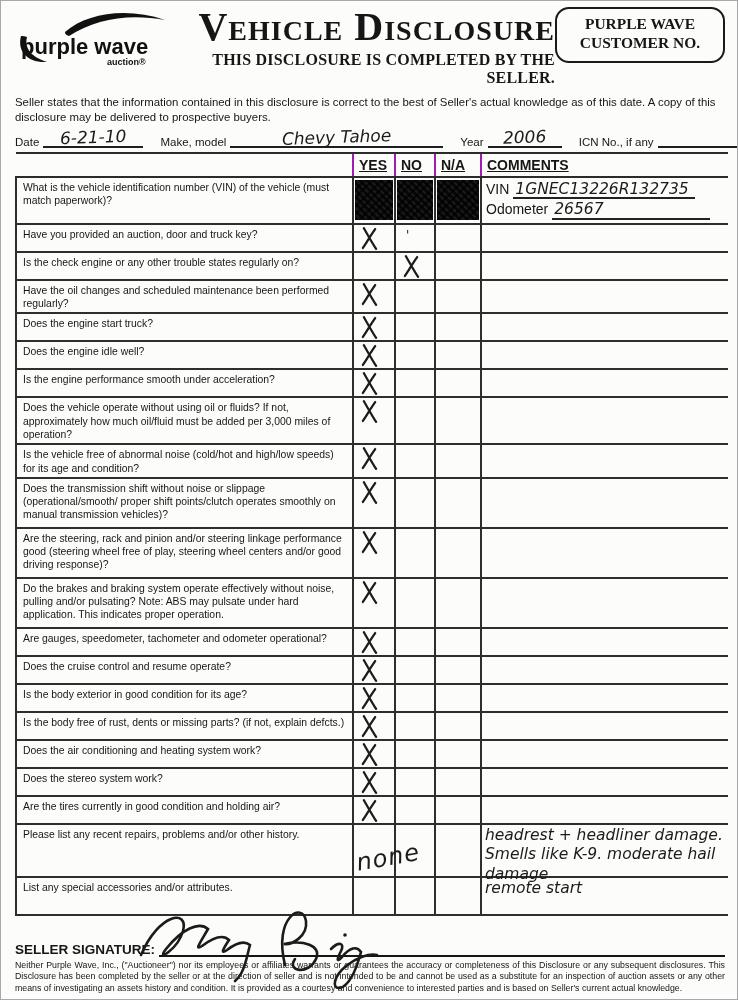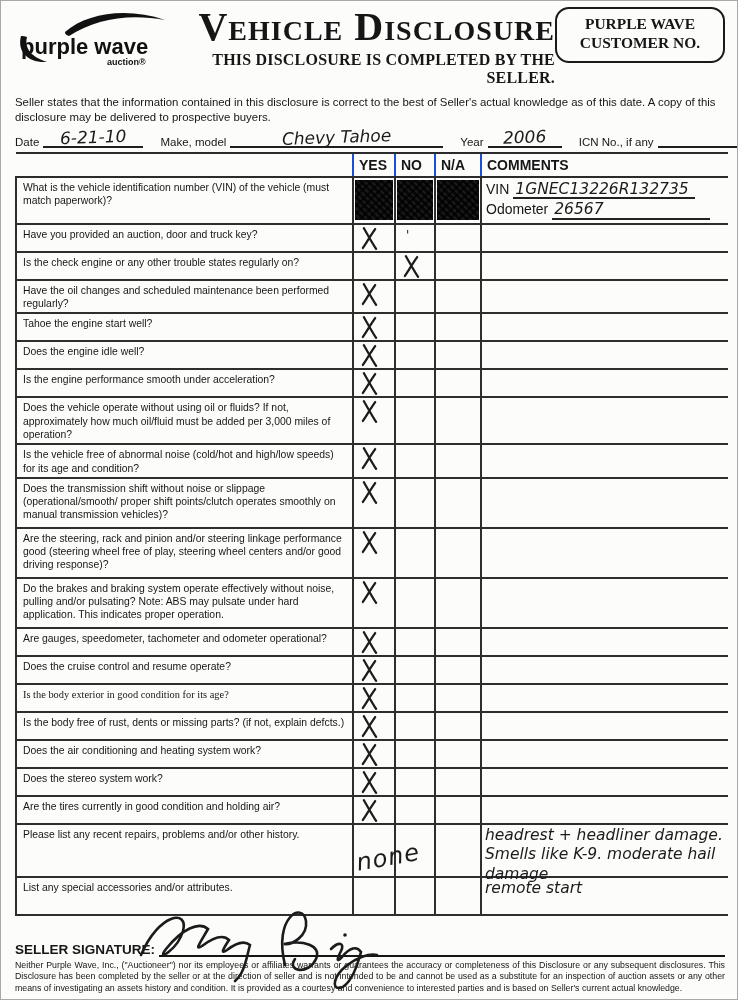--- a/index.html
+++ b/index.html
@@ -40,21 +40,21 @@
   .fval .hand{font-size:17px; line-height:1.0; display:inline-block; transform:rotate(-2deg);}
   
   table.disc{border-collapse:collapse; width:712px; table-layout:fixed; margin-top:2px;}
   col.c-q{width:337px;} col.c-yes{width:42px;} col.c-no{width:40px;}
   col.c-na{width:46px;} col.c-com{width:247px;}
   thead th{
     border:none; border-bottom:2px solid #2b2b2b; border-top:2px solid #2b2b2b;
     font-size:14px; text-align:left; padding:2px 5px; height:18px;
   }
   thead th.qhead{border-top:2px solid #2b2b2b;}
-  thead th.ahead,thead th.chead{border-left:2px solid #1d4ed8;}
+  thead th.ahead,thead th.chead{border-left:2px solid #a21caf;text-decoration:underline;}
   td{border:2px solid #2e2e2e; vertical-align:top; overflow:visible;}
   td.qcell{font-size:10.4px; line-height:1.28; padding:3px 5px 2px 6px;}
   td.acell{padding:0; text-align:left; position:relative;}
   td.ccell{border-right:none; padding:2px 4px; position:relative;}
   .xsvg{width:17px; height:25px; display:block; margin:1px 0 0 7px; overflow:visible;}
   .xsvg path{stroke:#1c1c1c; stroke-width:2.4; fill:none; stroke-linecap:round;}
   .blackout{
     margin:2px 1px; height:40px;
     background-image:
       repeating-linear-gradient(45deg,#141414 0 3px,#4a4a4a 3px 5px),
@@ -179,21 +179,21 @@
           <td class="acell">
             <svg class="xsvg" viewBox="0 0 18 26">
               <path d="M3 2 C7 9 12 18 16 24 M15 3 C10 10 6 17 2 23"></path>
             </svg>
           </td>
           <td class="acell"></td>
           <td class="acell"></td>
           <td class="ccell"></td>
         </tr>
         <tr style="height: 22px;">
-          <td class="qcell">Tahoe the engine start well?</td>
+          <td class="qcell">Does the engine start truck?</td>
           <td class="acell">
             <svg class="xsvg" viewBox="0 0 18 26">
               <path d="M3 2 C7 9 12 18 16 24 M15 3 C10 10 6 17 2 23"></path>
             </svg>
           </td>
           <td class="acell"></td>
           <td class="acell"></td>
           <td class="ccell"></td>
         </tr>
         <tr style="height: 22px;">
@@ -288,21 +288,21 @@
           <td class="qcell">Does the cruise control and resume operate?</td>
           <td class="acell">
             <svg class="xsvg" viewBox="0 0 18 26">
               <path d="M3 2 C7 9 12 18 16 24 M15 3 C10 10 6 17 2 23"></path>
             </svg>
           </td>
           <td class="acell"></td>
           <td class="acell"></td>
           <td class="ccell"></td>
         </tr>
-        <tr style="height: 22px; font-family: Liberation Serif, serif;">
+        <tr style="height: 22px;">
           <td class="qcell">Is the body exterior in good condition for its age?</td>
           <td class="acell">
             <svg class="xsvg" viewBox="0 0 18 26">
               <path d="M3 2 C7 9 12 18 16 24 M15 3 C10 10 6 17 2 23"></path>
             </svg>
           </td>
           <td class="acell"></td>
           <td class="acell"></td>
           <td class="ccell"></td>
         </tr>

